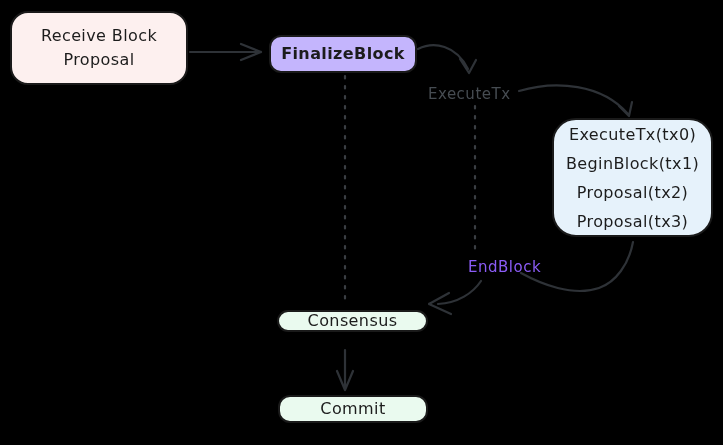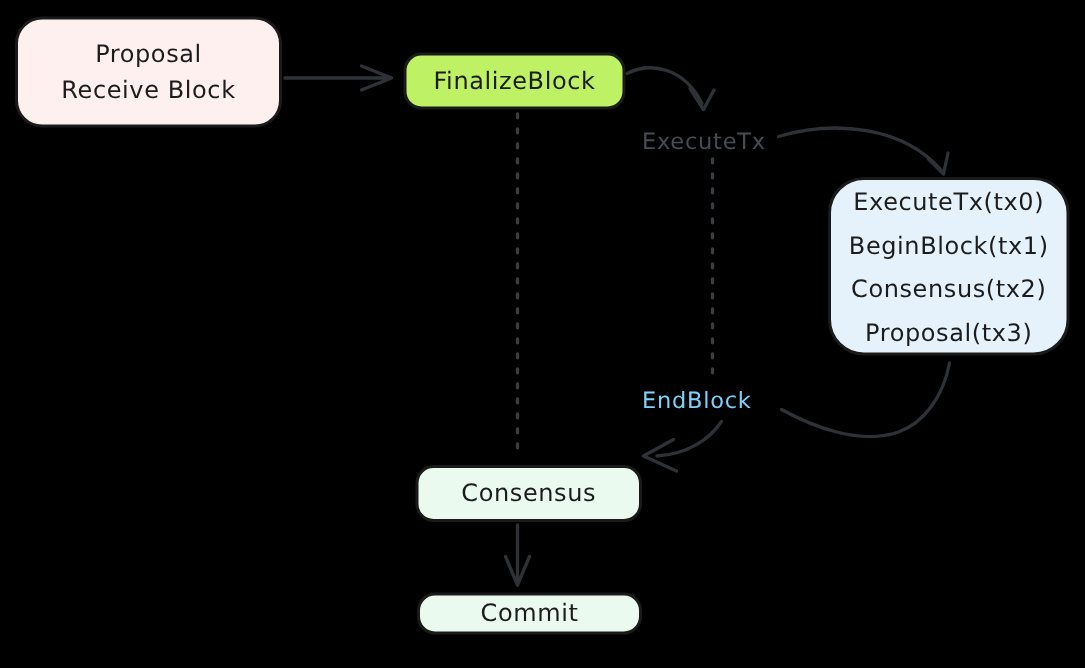--- a/index.html
+++ b/index.html
@@ -59,40 +59,40 @@
     <path d="M418,49 C434,41 456,45 468,69 M460,59 L469,73 M476,60 L469,73" style="stroke: rgb(46, 50, 55);"></path>
     <path d="M519,91 C556,80 602,84 628,114 M619,106 L629,116 M632,102 L629,116" style="stroke: rgb(46, 50, 55);"></path>
     <path d="M633,242 C629,264 616,282 599,288 C573,297 541,284 521,273" style="stroke: rgb(46, 50, 55);"></path>
     <path d="M481,281 C473,293 458,303 438,304 M449,293 L429,304 M451,314 L429,304" style="stroke: rgb(46, 50, 55);"></path>
     <path class="dotted" d="M345,76 L345,306" style="stroke: rgb(58, 62, 67);"></path>
     <path class="dotted" d="M475,106 L475,256" style="stroke: rgb(58, 62, 67);"></path>
     <path d="M345,350 L345,389 M337,371 L345,390 M353,371 L345,390" style="stroke: rgb(46, 50, 55);"></path>
   </svg>
 
   <div class="node" style="left: 10px; top: 11px; width: 178px; height: 74px; border-radius: 18px; background-color: rgb(253, 240, 239); border-color: rgb(26, 26, 26); color: rgb(28, 28, 28);">
+    <div>Receive Block</div>
     <div>Proposal</div>
-    <div>Receive Block</div>
   </div>
 
-  <div class="node" style="left: 269px; top: 35px; width: 148px; height: 38px; border-radius: 12px; background-color: #bef264; border-color: rgb(26, 26, 26); color: rgb(28, 28, 28);">
+  <div class="node" style="left: 269px; top: 35px; width: 148px; height: 38px; border-radius: 12px; background-color: #c4b5fd; border-color: rgb(26, 26, 26); color: rgb(28, 28, 28); font-weight: bold;">
     <div>FinalizeBlock</div>
   </div>
 
   <div class="node node-exec" style="left: 552px; top: 118px; width: 161px; height: 119px; border-radius: 24px; background-color: rgb(230, 242, 251); border-color: rgb(26, 26, 26); color: rgb(28, 28, 28);">
     <div>ExecuteTx(tx0)</div>
     <div>BeginBlock(tx1)</div>
-    <div>Consensus(tx2)</div>
+    <div>Proposal(tx2)</div>
     <div>Proposal(tx3)</div>
   </div>
 
-  <div class="node" style="left: 277px; top: 310px; width: 151px; height: 38px; border-radius: 12px; background-color: rgb(234, 250, 239); border-color: rgb(26, 26, 26); color: rgb(28, 28, 28);">
+  <div class="node" style="left: 277px; top: 310px; width: 151px; height: 22px; border-radius: 12px; background-color: rgb(234, 250, 239); border-color: rgb(26, 26, 26); color: rgb(28, 28, 28);">
     <div>Consensus</div>
   </div>
 
   <div class="node" style="left: 278px; top: 395px; width: 150px; height: 28px; border-radius: 12px; background-color: rgb(234, 250, 239); border-color: rgb(26, 26, 26); color: rgb(28, 28, 28);">
     <div>Commit</div>
   </div>
 
   <span class="phase-label" style="left: 428px; top: 85px; color: rgb(70, 76, 82);">ExecuteTx</span>
 
-  <span class="phase-label" style="left: 428px; top: 258px; color: #7dd3fc;">EndBlock</span>
+  <span class="phase-label" style="left: 468px; top: 258px; color: #8b5cf6;">EndBlock</span>
 
 </div>
 
 </body></html>

